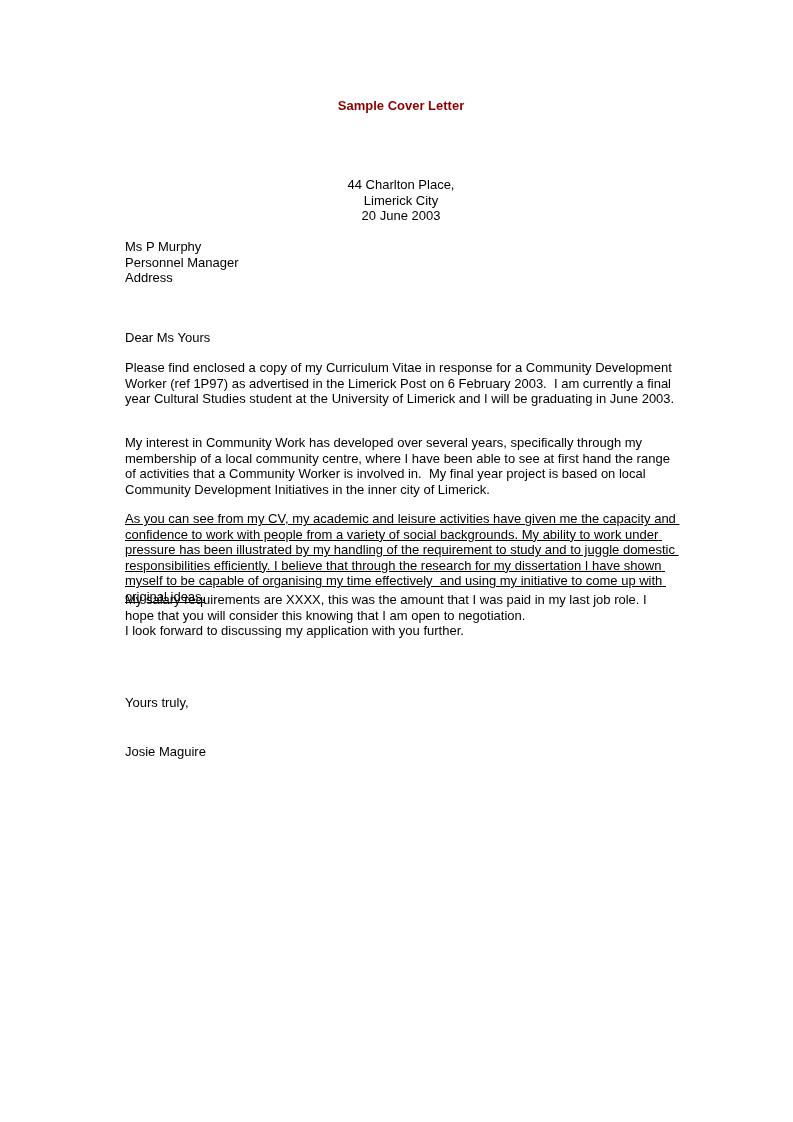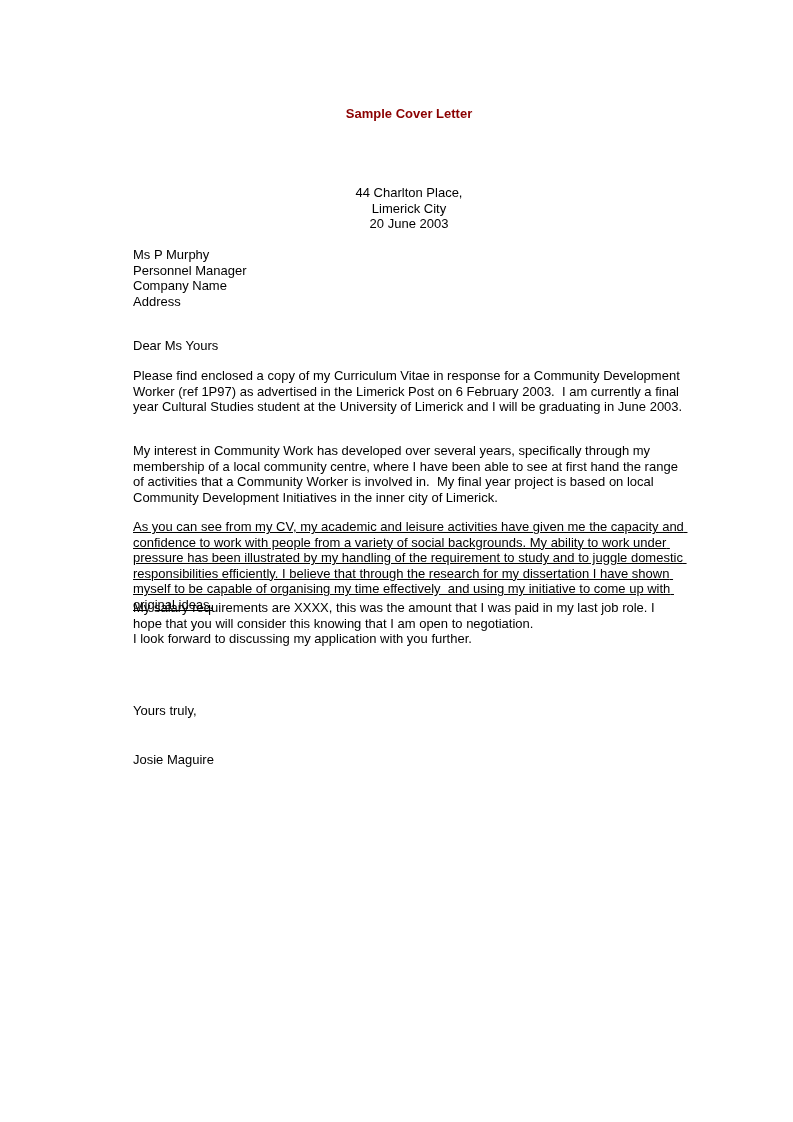--- a/index.html
+++ b/index.html
@@ -15,21 +15,21 @@
     font-family: "Liberation Sans", "DejaVu Sans", sans-serif;
     font-size: 13px;
     line-height: 15.5px;
     color: #000000;
     overflow: hidden;
   }
   .abs {
     position: absolute;
     left: 121px;
     width: 552px;
-    margin: 12px;
+    margin: 4px;
   }
   .title {
     top: 94px;
     text-align: center;
     font-weight: bold;
     font-size: 13px;
     color: #8B0000; 
   }
   .sender {
     top: 173px;
@@ -60,21 +60,20 @@
 
   <div class="abs sender">
     <div>44 Charlton Place,</div>
     <div>Limerick City</div>
     <div>20 June 2003</div>
   </div>
 
   <div class="abs recipient">
     <div>Ms P Murphy</div>
     <div>Personnel Manager</div>
-    <div>Company Name</div>
     <div>Address</div>
   </div>
 
   <p class="abs salutation">Dear Ms Yours</p>
 
   <p class="abs para p1">Please find enclosed a copy of my Curriculum Vitae in response for a Community Development Worker (ref 1P97) as advertised in the Limerick Post on 6 February 2003.  I am currently a final year Cultural Studies student at the University of Limerick and I will be graduating in June 2003.</p>
 
   <p class="abs para p2">My interest in Community Work has developed over several years, specifically through my membership of a local community centre, where I have been able to see at first hand the range of activities that a Community Worker is involved in.  My final year project is based on local Community Development Initiatives in the inner city of Limerick.</p>
 
   <p class="abs para p3">As you can see from my CV, my academic and leisure activities have given me the capacity and confidence to work with people from a variety of social backgrounds. My ability to work under pressure has been illustrated by my handling of the requirement to study and to juggle domestic responsibilities efficiently. I believe that through the research for my dissertation I have shown myself to be capable of organising my time effectively  and using my initiative to come up with original ideas.</p>

